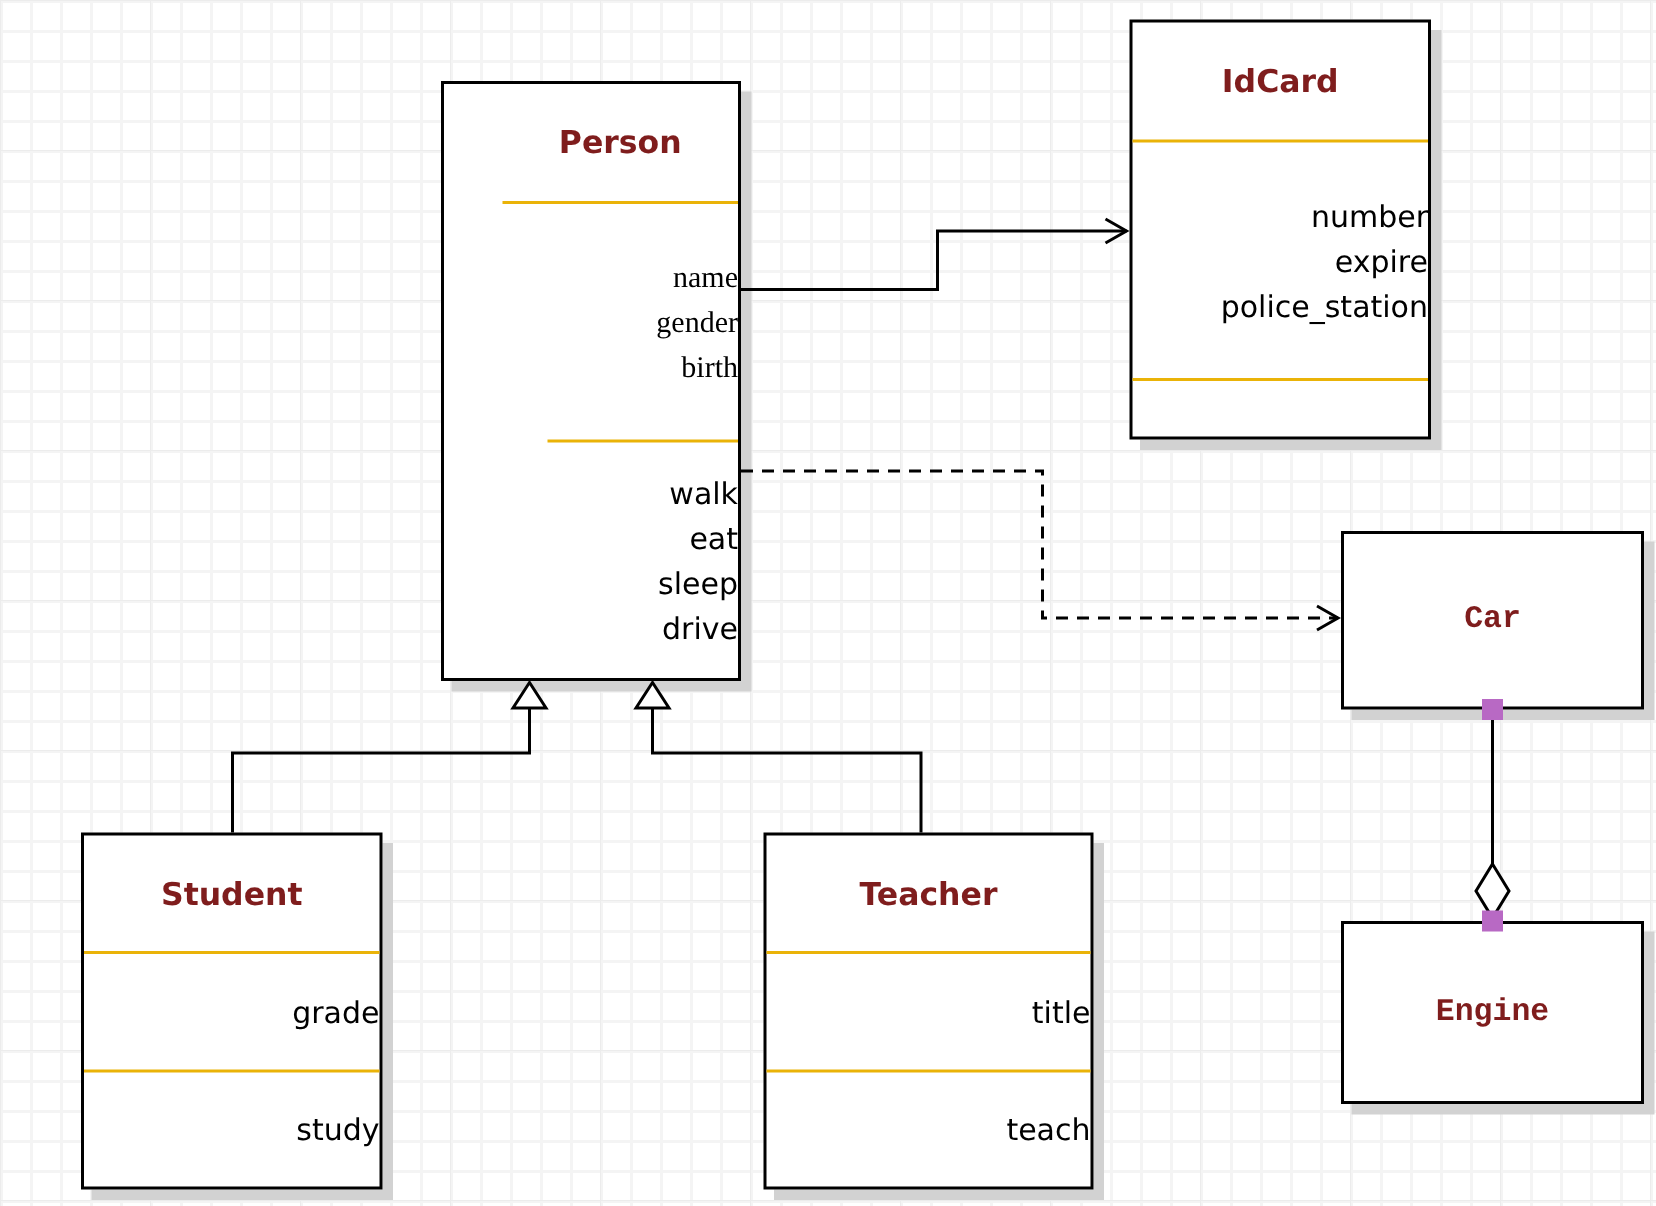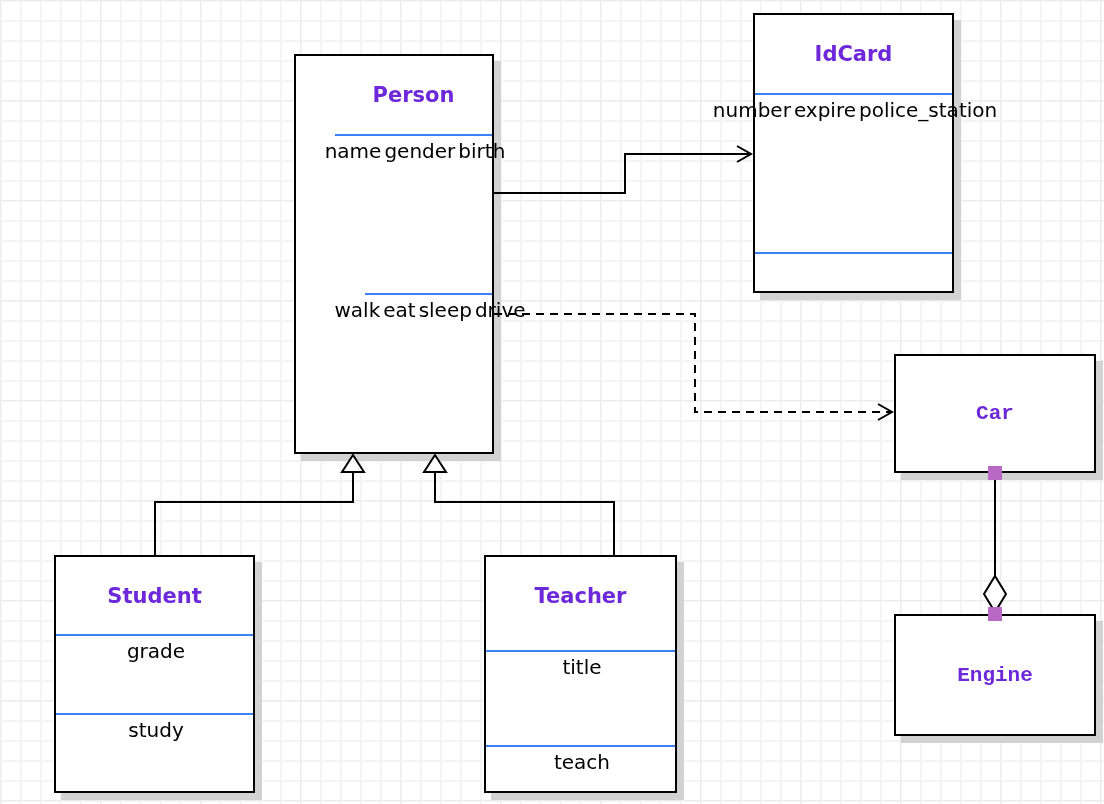--- a/index.html
+++ b/index.html
@@ -15,39 +15,39 @@
     background-size:100px 100px,100px 100px,20px 20px,20px 20px;
   }
   .uml-box{
     position:absolute;box-sizing:border-box;
     background:#ffffff;border:2px solid #000000;
     box-shadow:7px 7px 0 0 #d2d2d2;
     display:flex;flex-direction:column;
   }
   .title{
     flex:0 0 auto;display:flex;align-items:center;justify-content:center;
-    font-weight:bold;font-size:21px;color:#6d28d9;
+    font-weight:bold;font-size:21px;color:#7f1d1d;
   }
-  .compartment{border-top:2px solid #3b82f6;box-sizing:border-box;
-    display:flex;flex-direction:row;justify-content:center;}
+  .compartment{border-top:2px solid #eab308;box-sizing:border-box;
+    display:flex;flex-direction:column;justify-content:center;text-align:right;}
   .member{font-size:20px;line-height:30px;color:#000;padding-left:3px;white-space:nowrap;}
   
   .box-person {left:294px;top:54px;width:200px;height:400px;padding-left:39px;}
   .box-person .title{height:78px;}
-  .box-person .attrs{height:159px;}
+  .box-person .attrs{height:159px;font-family:Liberation Serif, serif;}
   .box-person .methods{flex:1 1 auto;margin-left:30px;}
   .box-idcard {left:753px;top:13px;width:201px;height:280px;}
   .box-idcard .title{height:78px;}
   .box-idcard .attrs{height:159px;}
   .box-idcard .methods{flex:1 1 auto;}
   .box-car {left:894px;top:354px;width:202px;height:119px;}
   .box-engine {left:894px;top:614px;width:202px;height:122px;justify-content:center;}
   .box-car .title,.box-engine .title{flex:1 1 auto;font-family:Liberation Mono, monospace;}
   .box-student {left:54px;top:555px;width:201px;height:238px;}
-  .box-teacher {left:484px;top:555px;width:193px;height:238px;gap:16px;}
+  .box-teacher {left:509px;top:555px;width:220px;height:238px;}
   .box-student .title,.box-teacher .title{height:77px;}
   .box-student .attrs,.box-teacher .attrs{height:79px;}
   .box-student .methods,.box-teacher .methods{flex:1 1 auto;}
   
   #edges{position:absolute;left:0;top:0;width:1104px;height:804px;}
   #edges path, #edges polyline{fill:none;stroke:#000;stroke-width:2;}
   #edges path.dashed{stroke-dasharray:8 6;}
   #edges polygon.hollow{fill:#ffffff;stroke:#000;stroke-width:2;}
   #edges rect.cp{fill:#b869c4;stroke:none;}
 </style>

